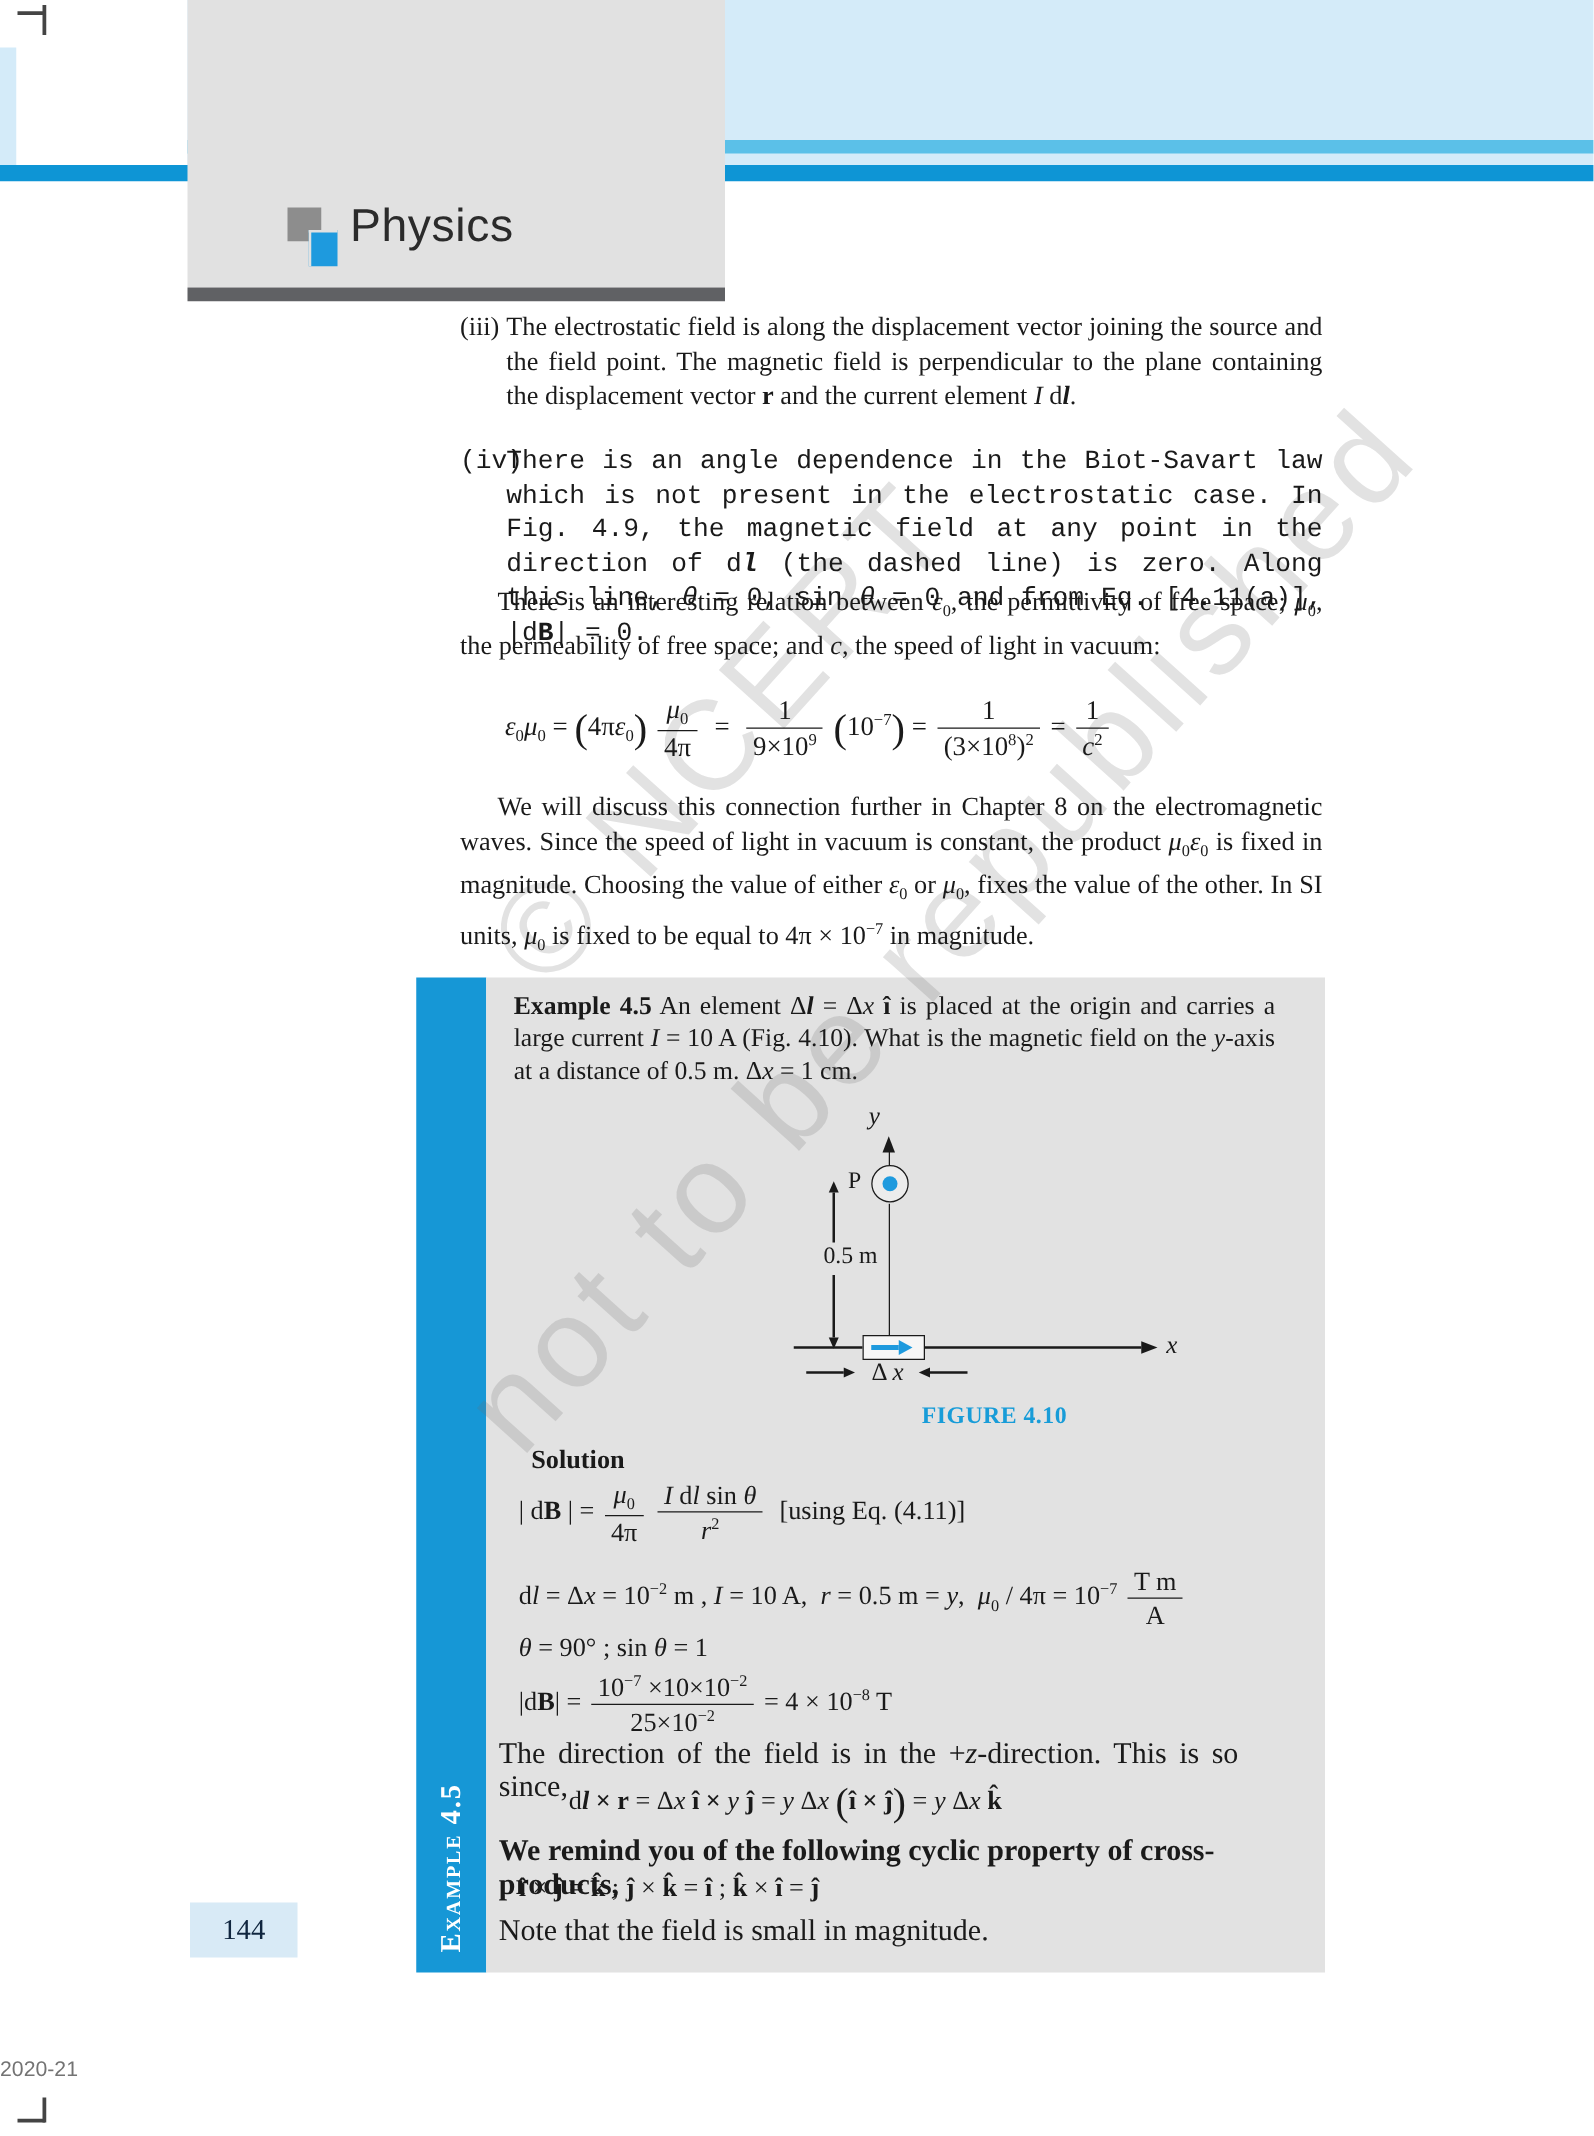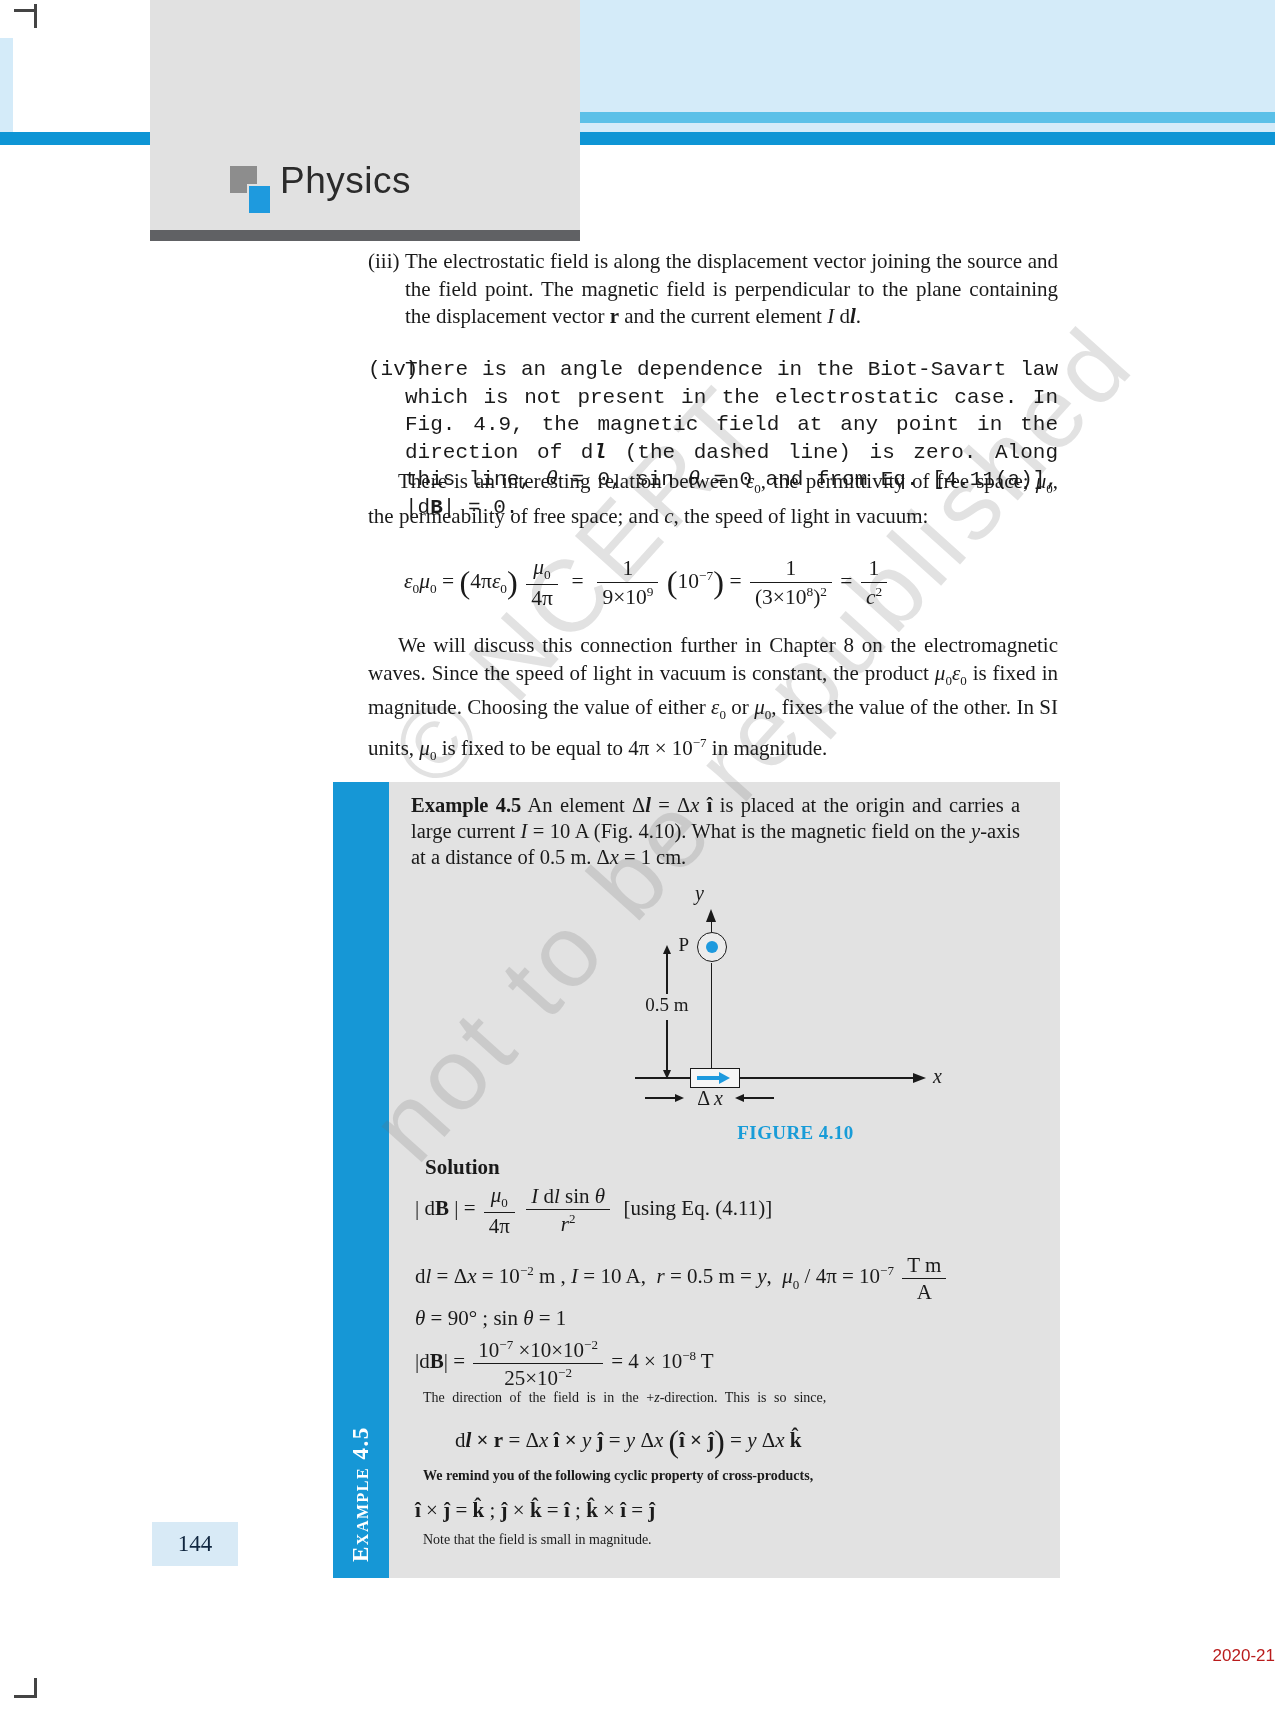--- a/index.html
+++ b/index.html
@@ -47,40 +47,40 @@
   
   .ex-bar { position:absolute; left:333px; top:782px; width:56px; height:796px; background:#1697d6; }
   .ex-bar-label { position:absolute; left:41px; bottom:16px; transform:rotate(-90deg); transform-origin:left bottom;
                   white-space:nowrap; color:#ffffff; font-weight:bold; font-variant:small-caps;
                   font-size:23px; letter-spacing:1.5px; }
   .ex-box { position:absolute; left:389px; top:782px; width:671px; height:796px; background:#e2e2e2; }
   .ex-box > * { z-index:2; }
   .ex-intro { position:absolute; left:22px; top:10px; width:609px; font-size:20.5px; line-height:26px; text-align:justify;font-family:Liberation Serif, serif; }
   .sol-head { position:absolute; left:36px; top:373px; font-weight:bold; font-size:21px; }
   .sol-eq { position:absolute; left:26px; white-space:nowrap; font-size:21px; line-height:normal; }
-  .sol-tx { position:absolute; left:34px; width:615px; font-size:14px; }
+  .sol-tx { position:absolute; left:10px; width:615px; font-size:24px; }
 
   
   .fline { position:absolute; background:#1a1a1a; }
   .tri { position:absolute; width:0; height:0; }
   .tri-up    { border-left:5px solid transparent; border-right:5px solid transparent; border-bottom:13px solid #1a1a1a; }
   .tri-up-s  { border-left:4px solid transparent; border-right:4px solid transparent; border-bottom:9px solid #1a1a1a; }
   .tri-dn-s  { border-left:4px solid transparent; border-right:4px solid transparent; border-top:9px solid #1a1a1a; }
   .tri-rt    { border-top:5px solid transparent; border-bottom:5px solid transparent; border-left:13px solid #1a1a1a; }
   .tri-rt-s  { border-top:4px solid transparent; border-bottom:4px solid transparent; border-left:9px solid #1a1a1a; }
   .tri-lt-s  { border-top:4px solid transparent; border-bottom:4px solid transparent; border-right:9px solid #1a1a1a; }
   .tri-rt-b  { border-top:6px solid transparent; border-bottom:6px solid transparent; border-left:11px solid #1e9ade; }
   .flabel { position:absolute; font-size:20px; }
   .fig-caption { position:absolute; top:340px; margin-left:142px; width:529px; text-align:center;
                  color:#189cd8; font-weight:bold; font-size:19px; letter-spacing:0.4px; }
 
   .pnum { position:absolute; left:152px; top:1522px; width:86px; height:44px; background:#d8eaf6;
           display:flex; align-items:center; justify-content:center; font-size:23px; color:#10263f; z-index:2; }
-  .footer { position:absolute; left:0; top:1646px; width:1275px; text-align:right;
-            font-family:"Liberation Sans","DejaVu Sans",sans-serif; font-size:17px; color:#b91c1c; }
+  .footer { position:absolute; left:0; top:1646px; width:1275px; text-align:left;
+            font-family:"Liberation Sans","DejaVu Sans",sans-serif; font-size:17px; color:#737373; }
 </style>
 </head>
 <body>
 
 <div class="page">
 
   <div class="mark" style="left:14px;top:9px;width:22px;height:3px;"></div>
   <div class="mark" style="left:34px;top:4px;width:3px;height:24px;"></div>
   <div class="mark" style="left:14px;top:1695px;width:22px;height:3px;"></div>
   <div class="mark" style="left:34px;top:1678px;width:3px;height:20px;"></div>
@@ -126,21 +126,21 @@
     <div class="flabel" style="left:306px;top:100px;font-style:italic;">y</div>
     <div class="tri tri-up" style="left:317px;top:127px;"></div>
     <div class="fline" style="left:321.5px;top:139px;width:1.6px;height:11px;"></div>
     <div style="position:absolute;left:308px;top:150px;width:30px;height:30px;border:1.6px solid #1a1a1a;border-radius:50%;background:#ececec;box-sizing:border-box;"></div>
     <div style="position:absolute;left:317px;top:159px;width:12px;height:12px;border-radius:50%;background:#1e9ade;"></div>
     <div class="flabel" style="left:278px;top:152px;width:22px;text-align:right;font-size:19px;">P</div>
     <div class="fline" style="left:321.5px;top:181px;width:1.6px;height:115px;"></div>
 
     <div class="tri tri-up-s" style="left:274px;top:163px;"></div>
     <div class="fline" style="left:277.3px;top:172px;width:1.5px;height:40px;"></div>
-    <div class="flabel" style="left:243px;top:212px;width:70px;text-align:center;font-size:19px;">0.5 m</div>
+    <div class="flabel" style="left:243px;top:212px;width:70px;text-align:right;font-size:19px;">0.5 m</div>
     <div class="fline" style="left:277.3px;top:238px;width:1.5px;height:50px;"></div>
     <div class="tri tri-dn-s" style="left:274px;top:288px;"></div>
 
     <div class="fline" style="left:246px;top:295.3px;width:278px;height:1.6px;"></div>
     <div class="tri tri-rt" style="left:524px;top:291px;"></div>
     <div class="flabel" style="left:544px;top:283px;font-style:italic;">x</div>
 
     <div style="position:absolute;left:301px;top:286px;width:50px;height:20px;background:#f6f6f6;border:1.5px solid #1a1a1a;box-sizing:border-box;"></div>
     <div style="position:absolute;left:308px;top:294.4px;width:22px;height:3.2px;background:#1e9ade;"></div>
     <div class="tri tri-rt-b" style="left:330px;top:290px;"></div>

